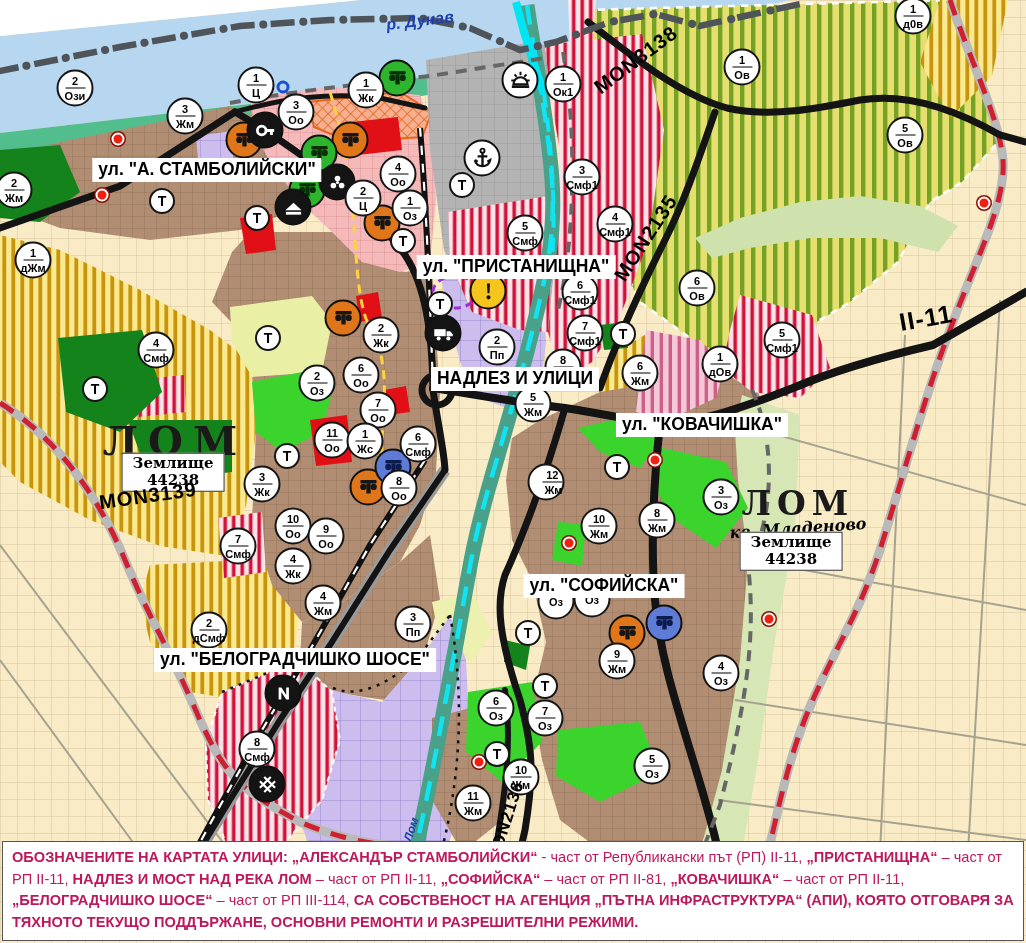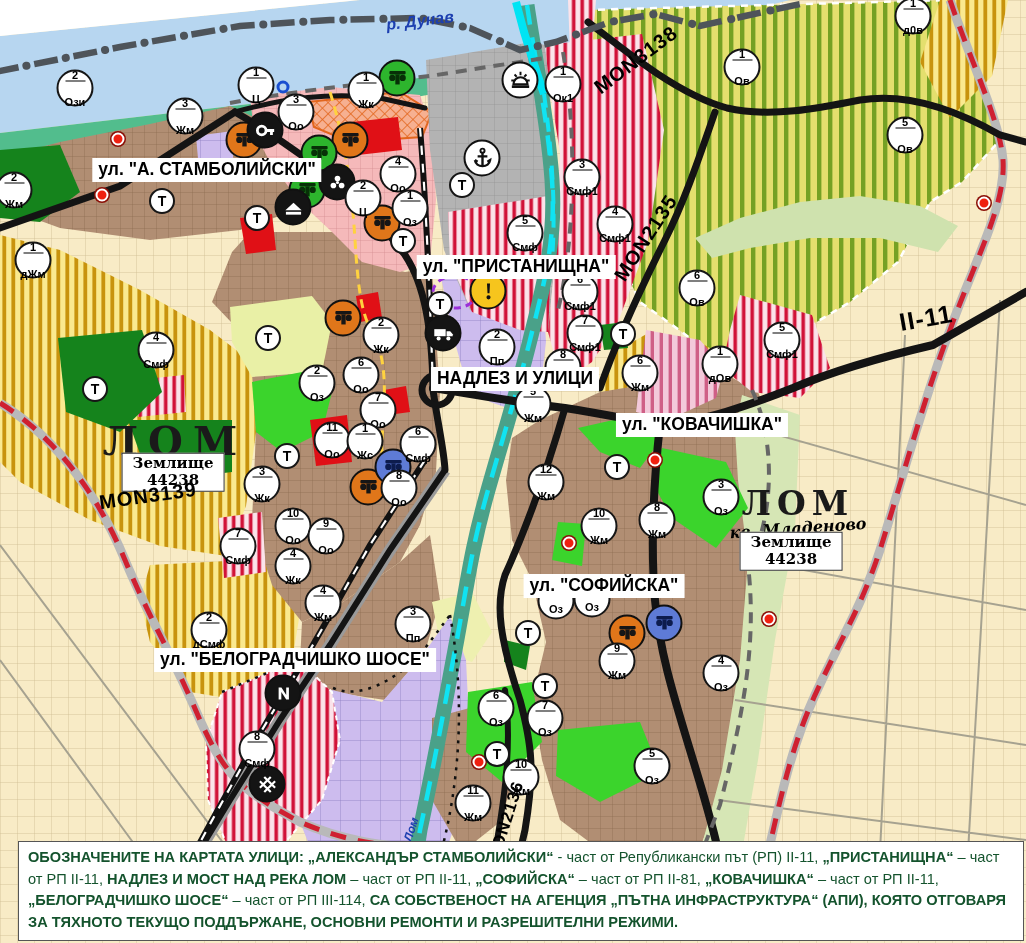--- a/index.html
+++ b/index.html
@@ -7,21 +7,21 @@
          font-family:"Liberation Sans",sans-serif;}
   .stage svg.base{position:absolute;left:0;top:0;}
   .layer{position:absolute;left:0;top:0;width:100%;height:100%;pointer-events:none;}
 
   
   .zm{position:absolute;transform:translate(-50%,-50%);width:37px;height:37px;border-radius:50%;
       background:#fff;border:2px solid #161616;display:flex;flex-direction:column;align-items:center;
       justify-content:center;font-weight:bold;font-size:11px;line-height:1.12;color:#000;
       box-sizing:border-box;}
   .zm .num{border-bottom:1.6px solid #000;padding:0 4px;min-width:12px;text-align:center;}
-  .zm .code{padding-top:14px;}
+  .zm .code{padding-top:1px;}
 
   
   .tm{position:absolute;transform:translate(-50%,-50%);width:26px;height:26px;border-radius:50%;
       background:#fff;border:2px solid #161616;display:flex;align-items:center;justify-content:center;
       font-weight:bold;font-size:14px;color:#000;box-sizing:border-box;}
 
   
   .badge{position:absolute;transform:translate(-50%,-50%);width:37px;height:37px;border-radius:50%;
       border:2.5px solid #111;display:flex;align-items:center;justify-content:center;box-sizing:border-box;}
   .badge svg{width:26px;height:26px;display:block;}
@@ -41,22 +41,22 @@
   .lbl.city{font-family:"DejaVu Serif",serif;font-weight:bold;font-size:40px;letter-spacing:10px;color:#1a1a1a;}
   .lbl.city2{font-family:"DejaVu Serif",serif;font-weight:bold;font-size:33px;letter-spacing:6px;color:#1a1a1a;}
   .lbl.citysub{font-family:"DejaVu Serif",serif;font-weight:bold;font-style:italic;font-size:16px;}
   .lbl.zem{background:#fff;border:1.5px solid #333;padding:1px 10px;font-family:"DejaVu Serif",serif;
            font-weight:bold;font-size:15px;text-align:center;white-space:pre-line;line-height:1.15;}
   .lbl.road{font-weight:bold;font-size:20px;letter-spacing:1px;}
   .lbl.road-sm{font-weight:bold;font-size:17px;letter-spacing:1px;}
   .lbl.highway{font-weight:bold;font-size:25px;letter-spacing:1px;}
 
   
-  .caption{position:absolute;left:18px;right:2px;bottom:2px;background:#fff;border:1px solid #555;
-      padding:5px 9px 7px;font-size:14.6px;line-height:1.47;color:#14532d;}
+  .caption{position:absolute;left:2px;right:2px;bottom:2px;background:#fff;border:1px solid #555;
+      padding:5px 9px 7px;font-size:14.6px;line-height:1.47;color:#be185d;}
   .caption b{font-weight:bold;}
 </style>
 </head>
 <body>
 
 <div class="stage">
 
 <svg class="base" width="1026" height="943" viewBox="0 0 1026 943">
   <defs>
     <pattern id="pCream" width="17" height="17" patternUnits="userSpaceOnUse">
@@ -474,21 +474,21 @@
         <span class="code">дОв</span>
       </div>
       <div class="zm" style="left: 782px; top: 340px;">
         <span class="num">5</span>
         <span class="code">Смф1</span>
       </div>
       <div class="zm" style="left: 640px; top: 373px;">
         <span class="num">6</span>
         <span class="code">Жм</span>
       </div>
-      <div class="zm" style="left: 546px; top: 482px;">
+      <div class="zm" style="left: 546px; top: 482px; align-items: flex-end;">
         <span class="num">12</span>
         <span class="code">Жм</span>
       </div>
       <div class="zm" style="left: 599px; top: 526px;">
         <span class="num">10</span>
         <span class="code">Жм</span>
       </div>
       <div class="zm" style="left: 657px; top: 520px;">
         <span class="num">8</span>
         <span class="code">Жм</span>

